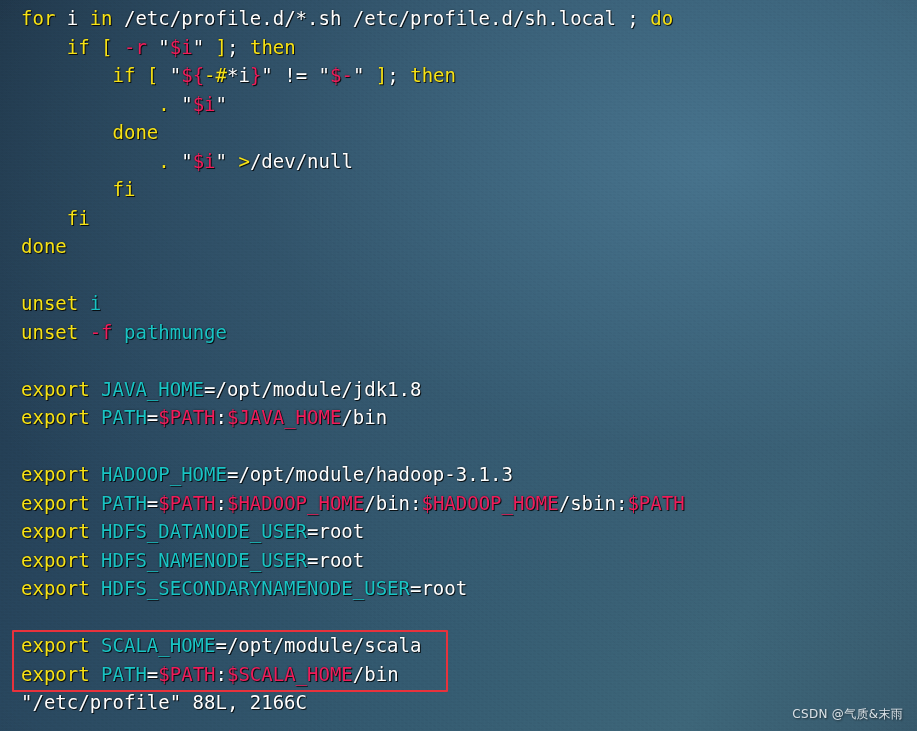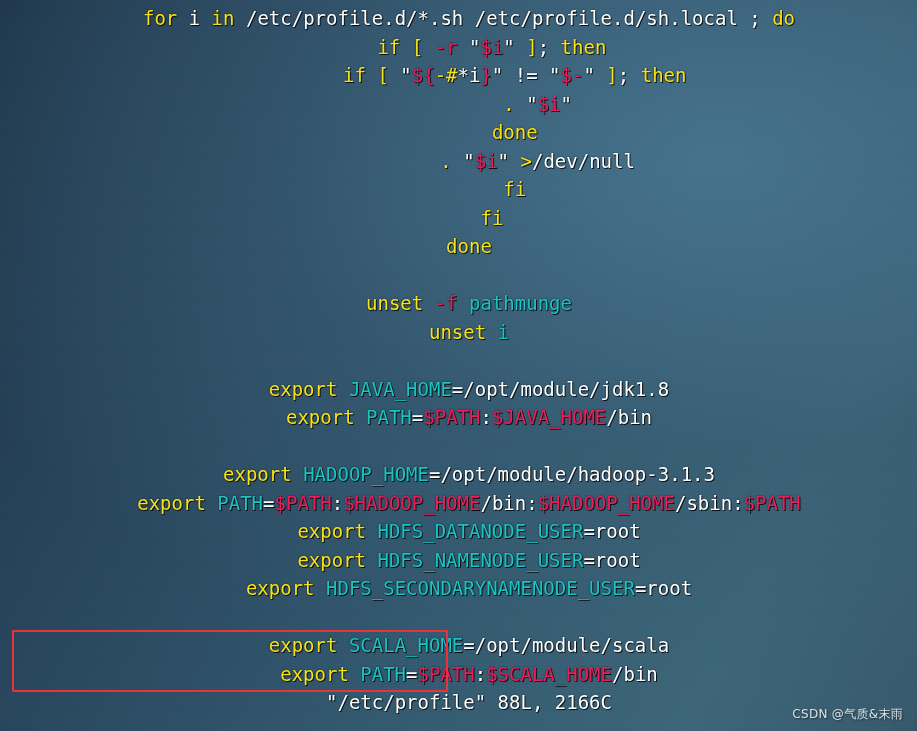--- a/index.html
+++ b/index.html
@@ -59,21 +59,20 @@
   }
 
   .line {
     height: 28.5px;
     line-height: 28.5px;
     font-size: 19px;
     letter-spacing: 0px;
     white-space: pre;
     padding-left: 21px;
     text-shadow: 1px 1px 0 rgba(0,0,0,0.78), 0 0 2px rgba(0,0,0,0.55);
-    text-align: center;
   }
   .line.blank { color: transparent; }
 
   
   .kw   { color: #f7e215; }            
   .txt  { color: #ffffff; }            
   .var  { color: #f01c5a; }            
   .ident{ color: #19c4c4; }            
   .op   { color: #f7e215; }            
 
@@ -119,22 +118,22 @@
         <div class="line"><span></span><span class="kw">for</span><span class="txt"> i </span><span class="kw">in</span><span class="txt"> /etc/profile.d/</span><span class="txt">*</span><span class="txt">.sh /etc/profile.d/sh.local ; </span><span class="kw">do</span></div>
         <div class="line"><span>    </span><span class="kw">if</span><span class="txt"> </span><span class="kw">[</span><span class="txt"> </span><span class="var">-r</span><span class="txt"> </span><span class="txt">"</span><span class="var">$i</span><span class="txt">"</span><span class="txt"> </span><span class="kw">]</span><span class="txt">;</span><span class="txt"> </span><span class="kw">then</span></div>
         <div class="line"><span>        </span><span class="kw">if</span><span class="txt"> </span><span class="kw">[</span><span class="txt"> </span><span class="txt">"</span><span class="var">${</span><span class="kw">-#</span><span class="txt">*i</span><span class="var">}</span><span class="txt">"</span><span class="txt"> </span><span class="txt">!=</span><span class="txt"> </span><span class="txt">"</span><span class="var">$-</span><span class="txt">"</span><span class="txt"> </span><span class="kw">]</span><span class="txt">;</span><span class="txt"> </span><span class="kw">then</span></div>
         <div class="line"><span>            </span><span class="kw">.</span><span class="txt"> </span><span class="txt">"</span><span class="var">$i</span><span class="txt">"</span></div>
         <div class="line"><span>        </span><span class="kw">done</span></div>
         <div class="line"><span>            </span><span class="kw">.</span><span class="txt"> </span><span class="txt">"</span><span class="var">$i</span><span class="txt">"</span><span class="txt"> </span><span class="op">&gt;</span><span class="txt">/dev/null</span></div>
         <div class="line"><span>        </span><span class="kw">fi</span></div>
         <div class="line"><span>    </span><span class="kw">fi</span></div>
         <div class="line"><span></span><span class="kw">done</span></div>
         <div class="line blank">&nbsp;</div>
+        <div class="line"><span></span><span class="kw">unset</span><span class="txt"> </span><span class="ident">i</span></div>
         <div class="line"><span></span><span class="kw">unset</span><span class="txt"> </span><span class="var">-f</span><span class="txt"> </span><span class="ident">pathmunge</span></div>
-        <div class="line"><span></span><span class="kw">unset</span><span class="txt"> </span><span class="ident">i</span></div>
         <div class="line blank">&nbsp;</div>
         <div class="line"><span></span><span class="kw">export</span><span class="txt"> </span><span class="ident">JAVA_HOME</span><span class="txt">=/opt/module/jdk1.8</span></div>
         <div class="line"><span></span><span class="kw">export</span><span class="txt"> </span><span class="ident">PATH</span><span class="txt">=</span><span class="var">$PATH</span><span class="txt">:</span><span class="var">$JAVA_HOME</span><span class="txt">/bin</span></div>
         <div class="line blank">&nbsp;</div>
         <div class="line"><span></span><span class="kw">export</span><span class="txt"> </span><span class="ident">HADOOP_HOME</span><span class="txt">=/opt/module/hadoop-3.1.3</span></div>
         <div class="line"><span></span><span class="kw">export</span><span class="txt"> </span><span class="ident">PATH</span><span class="txt">=</span><span class="var">$PATH</span><span class="txt">:</span><span class="var">$HADOOP_HOME</span><span class="txt">/bin:</span><span class="var">$HADOOP_HOME</span><span class="txt">/sbin:</span><span class="var">$PATH</span></div>
         <div class="line"><span></span><span class="kw">export</span><span class="txt"> </span><span class="ident">HDFS_DATANODE_USER</span><span class="txt">=root</span></div>
         <div class="line"><span></span><span class="kw">export</span><span class="txt"> </span><span class="ident">HDFS_NAMENODE_USER</span><span class="txt">=root</span></div>
         <div class="line"><span></span><span class="kw">export</span><span class="txt"> </span><span class="ident">HDFS_SECONDARYNAMENODE_USER</span><span class="txt">=root</span></div>
         <div class="line blank">&nbsp;</div>

